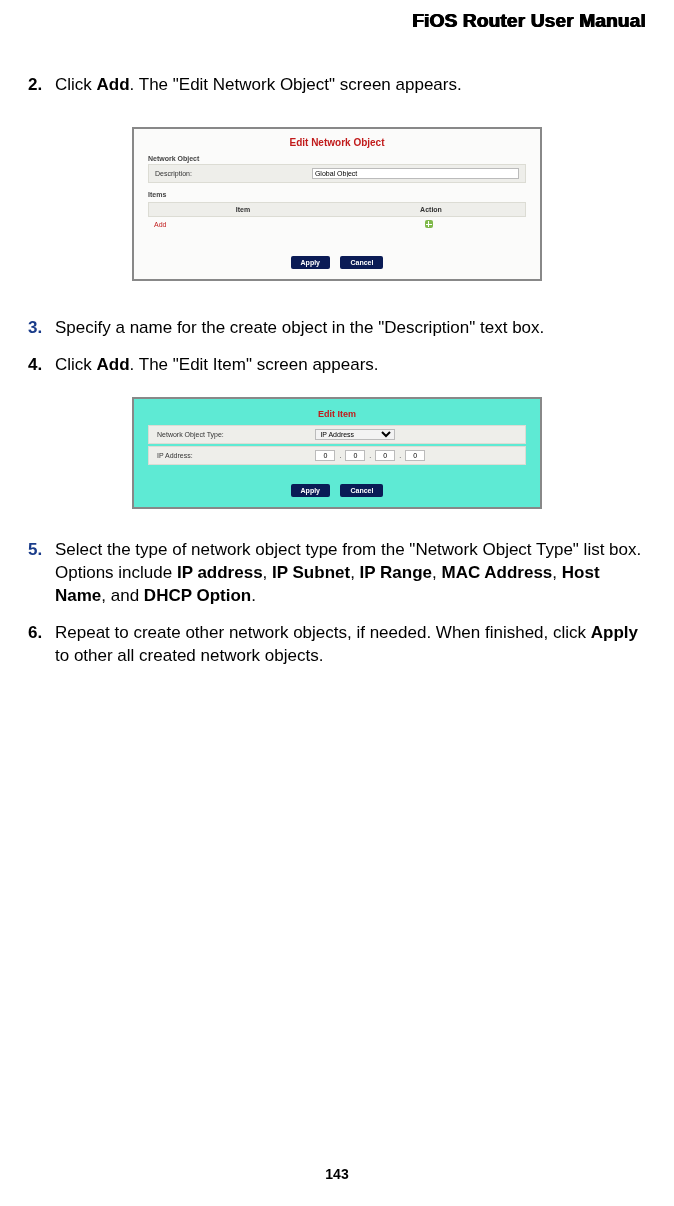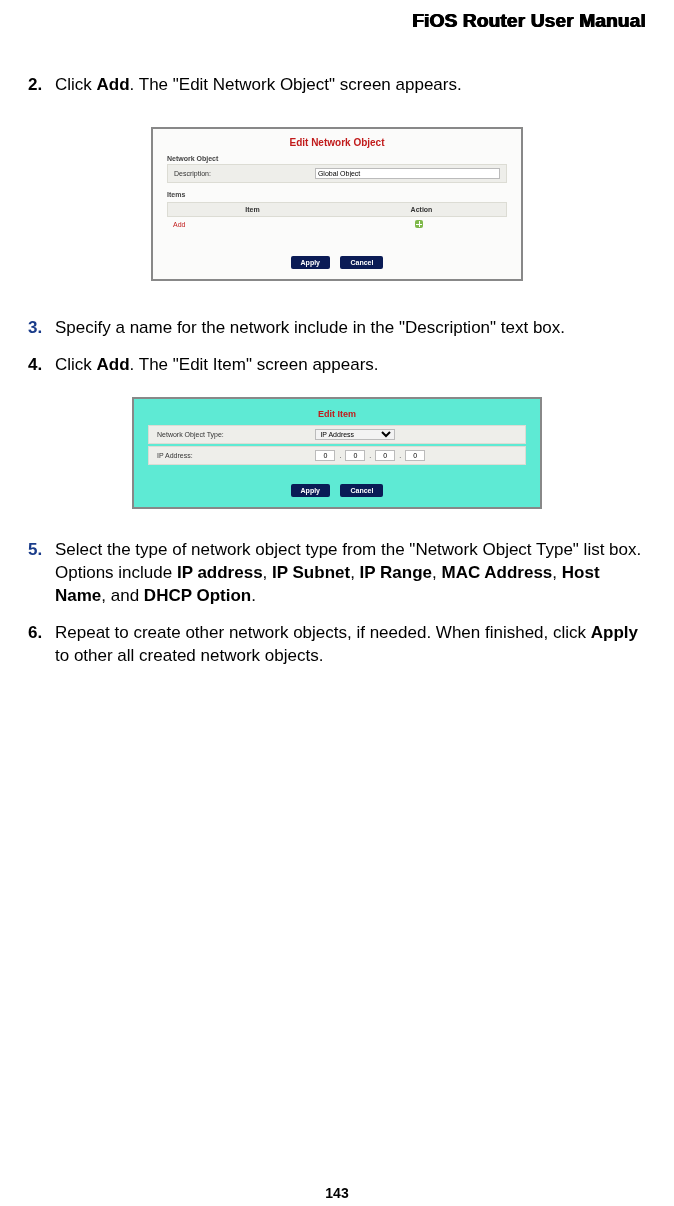--- a/index.html
+++ b/index.html
@@ -41,21 +41,21 @@
     li.step.blue .num {
       color: #1a3c8a;
     }
     li.step .txt {
       flex: 1;
     }
     .bold { font-weight: 800; }
 
     .figure {
       margin: 30px auto 36px;
-      width: 372px;
+      width: 410px;
       border: 2px solid #888;
       background: #fbfbfa;
       font-family: Verdana, Arial, sans-serif;
     }
     .fig-title {
       text-align: center;
       color: #c11b1b;
       font-weight: 700;
       font-size: 10px;
       padding: 8px 0 4px;
@@ -159,21 +159,21 @@
     .sel {
       height: 11px; width: 80px; font-size: 7px; border: 1px solid #bbb; background: #f3f3f3;
     }
     .oct {
       width: 20px; height: 11px; font-size: 7px; border: 1px solid #bbb; text-align: center;
     }
     .dot { font-size: 7px; }
 
     .page-num {
       position: absolute;
-      bottom: 5px;
+      bottom: 24px;
       left: 0; right: 0;
       text-align: center;
       font-weight: 800;
       font-size: 14px;
     }
   </style>
 </head>
 <body>
 
 <div class="header">
@@ -210,21 +210,21 @@
     </div>
     <div class="btnbar">
       <span class="btn">Apply</span>
       <span class="btn">Cancel</span>
     </div>
   </div>
 
   <ol>
     <li class="step blue">
       <span class="num">3.</span>
-      <span class="txt">Specify a name for the network include in the "Description" text box.</span>
+      <span class="txt">Specify a name for the create object in the "Description" text box.</span>
     </li>
     <li class="step">
       <span class="num">4.</span>
       <span class="txt">
         <span>Click </span><span class="bold">Add</span><span>. The "Edit Item" screen appears.</span>
       </span>
     </li>
   </ol>
 
   <div class="figure2">

